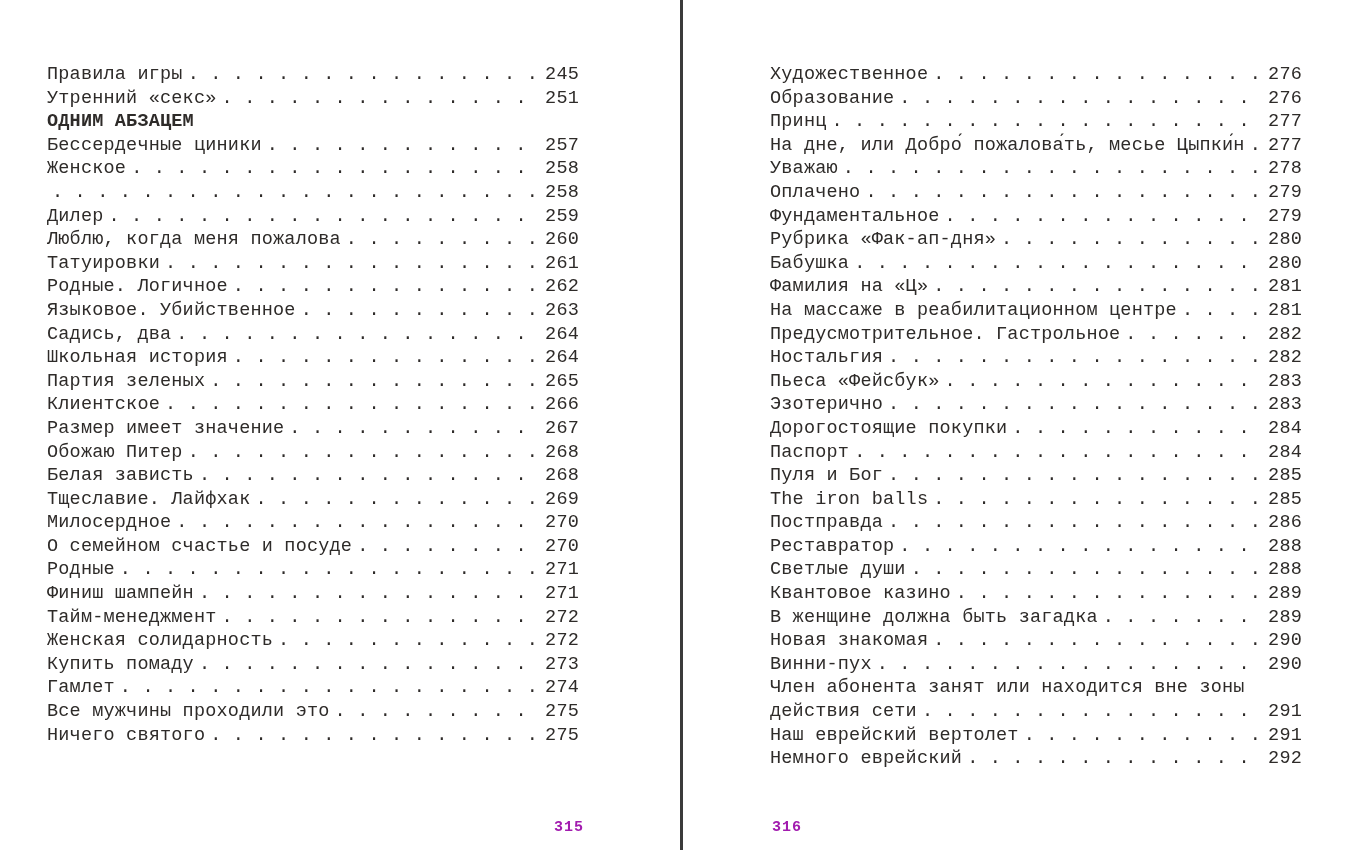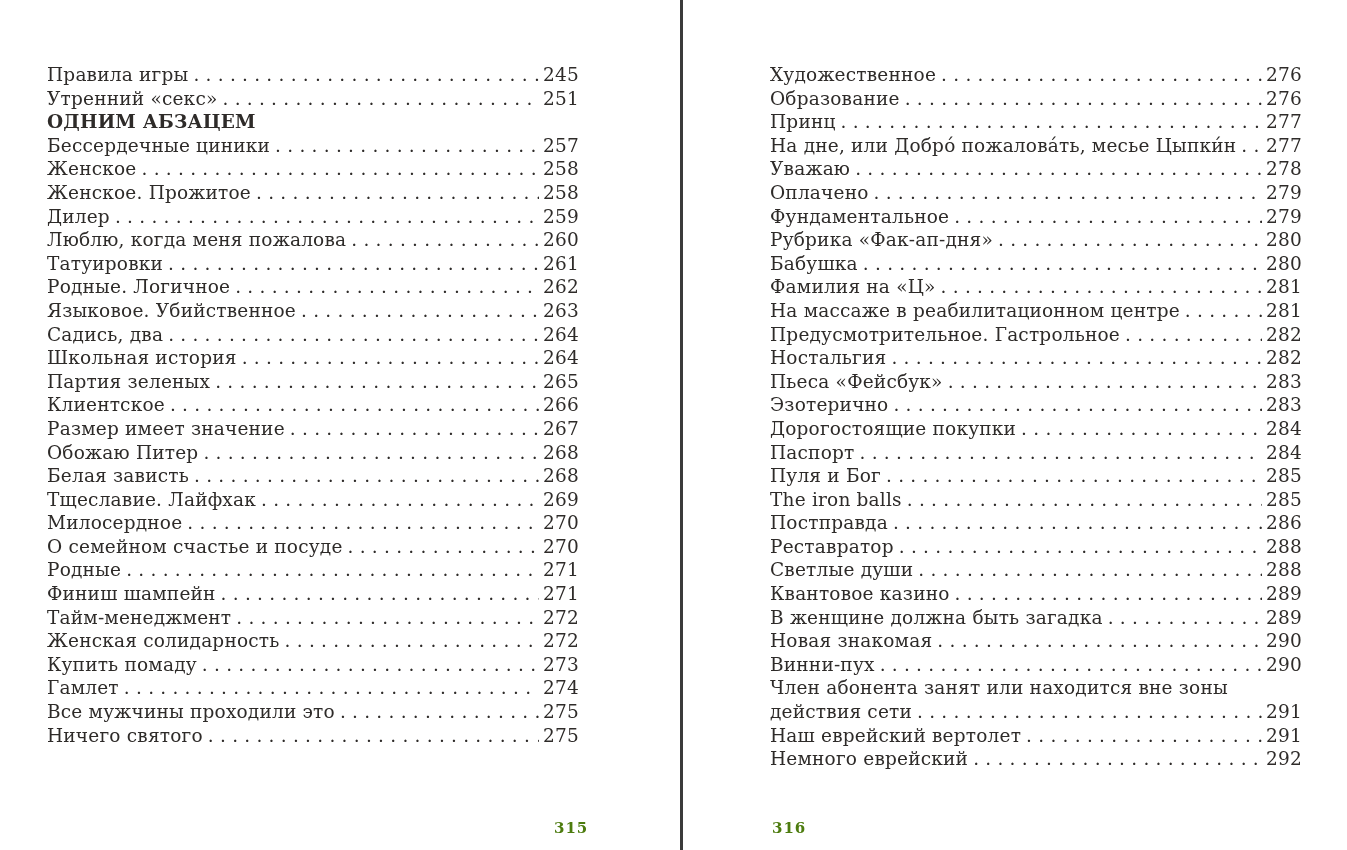--- a/index.html
+++ b/index.html
@@ -9,20 +9,21 @@
     font-family: "DejaVu Serif", "Liberation Serif", serif;
     color: #2e2b29;
     overflow: hidden;
   }
   .spread {
     position: relative;
     width: 1347px;
     height: 850px;
     background: #ffffff;
     overflow: hidden;
+    font-family: Liberation Mono, monospace;
   }
   .spine-divider {
     position: absolute;
     left: 680px;
     top: 0;
     width: 3px;
     height: 850px;
     background: #3b3b3b;
   }
   .page-col {
@@ -54,21 +55,21 @@
   }
   .entry-page { white-space: nowrap; flex: 0 0 auto; }
   .toc-heading { font-weight: bold; }
   .toc-line { white-space: nowrap; }
 
   .folio {
     position: absolute;
     top: 819px;
     font-size: 15px;
     font-weight: bold;
-    color: #4d7c0f;
+    color: #a21caf;
     letter-spacing: 1px;
   }
   .folio-left  { left: 554px; }
   .folio-right { left: 772px; }
 </style>
 </head>
 <body>
 
 <div class="spread">
 
@@ -89,21 +90,20 @@
           <span class="entry-title">Бессердечные циники</span>
           <span class="entry-dots"></span>
           <span class="entry-page">257</span>
         </div>
         <div class="toc-entry">
           <span class="entry-title">Женское</span>
           <span class="entry-dots"></span>
           <span class="entry-page">258</span>
         </div>
         <div class="toc-entry">
-          <span class="entry-title">Женское. Прожитое</span>
           <span class="entry-dots"></span>
           <span class="entry-page">258</span>
         </div>
         <div class="toc-entry">
           <span class="entry-title">Дилер</span>
           <span class="entry-dots"></span>
           <span class="entry-page">259</span>
         </div>
         <div class="toc-entry">
           <span class="entry-title">Люблю, когда меня пожалова</span>

